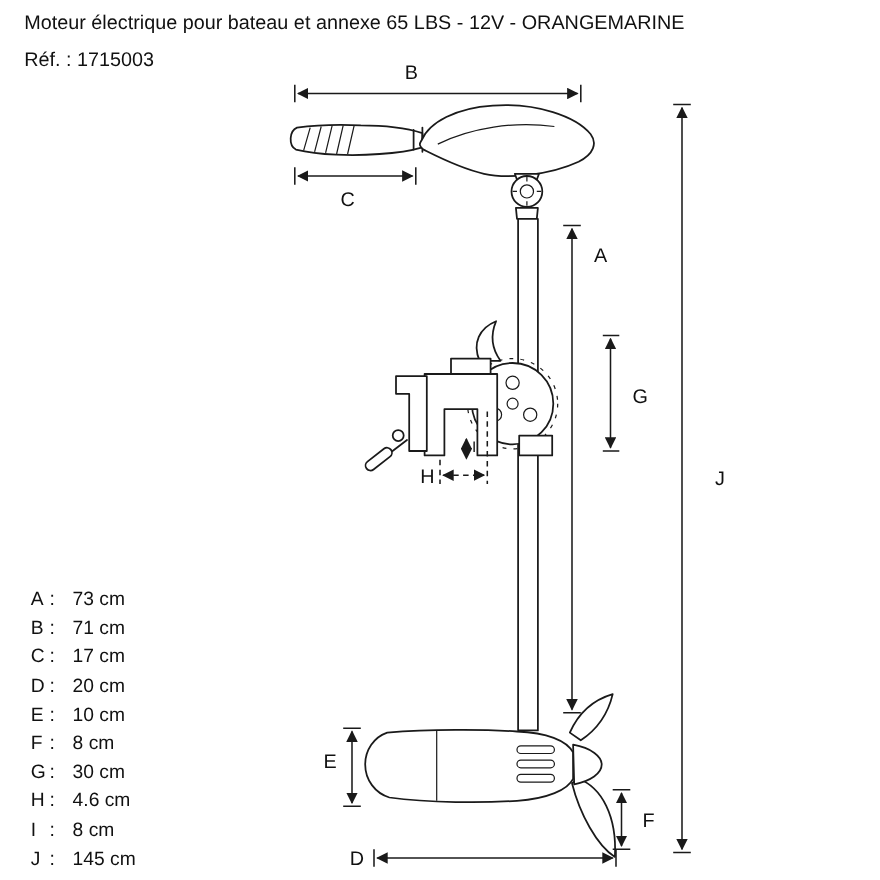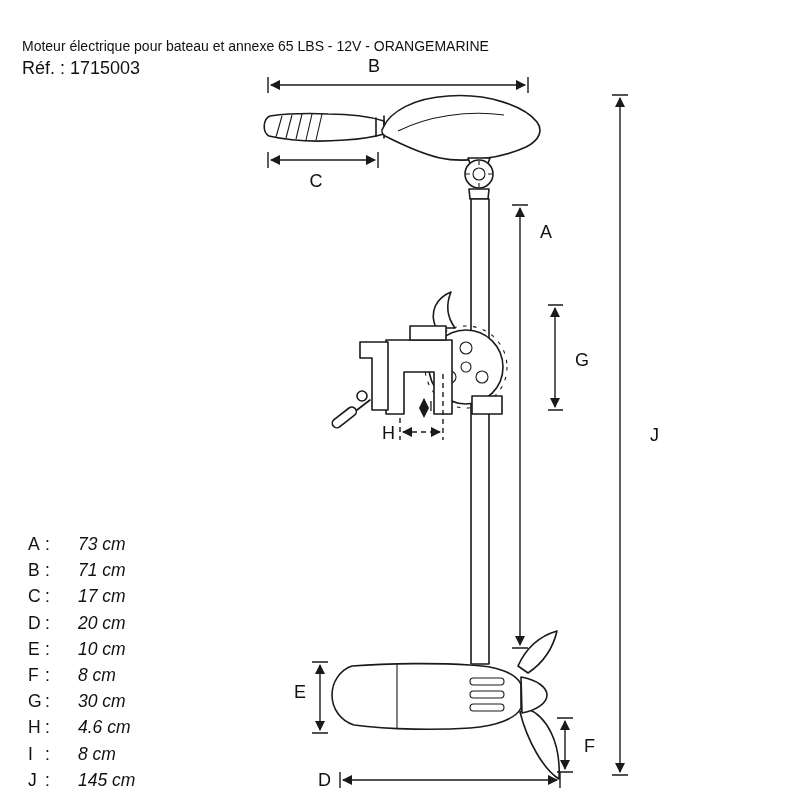--- a/index.html
+++ b/index.html
@@ -1,27 +1,27 @@
 <!DOCTYPE html>
 <html><head>
 <meta charset="utf-8">
 <style>
   html,body{margin:0;padding:0;}
   body{
     width:800px;height:800px;background:#ffffff;position:relative;
     font-family:"Liberation Sans", sans-serif;color:#111;overflow:hidden;
   }
   .header{position:absolute;left:22px;top:8px;z-index:2;}
-  .header .title{font-size:14px;line-height:1.35;margin-top:29px;}
-  .header .ref{font-size:18px;line-height:1.35;}
+  .header .title{font-size:18px;line-height:1.35;}
+  .header .ref{font-size:18px;line-height:1.35;margin-top:10px;}
   .dim-list{position:absolute;left:28px;top:534px;z-index:2;font-size:17.5px;}
   .dim-row{display:flex;align-items:baseline;height:26.2px;}
   .dim-letter{display:inline-block;width:17px;}
   .dim-sep{display:inline-block;width:13px;}
-  .dim-value{display:inline-block;margin-left:20px;font-style:italic;}
+  .dim-value{display:inline-block;margin-left:8px;}
   svg{position:absolute;left:0;top:0;z-index:1;}
   .ln{stroke:#1a1a1a;stroke-width:1.6;fill:none;stroke-linecap:round;stroke-linejoin:round;}
   .lnw{stroke:#1a1a1a;stroke-width:1.6;fill:#ffffff;stroke-linejoin:round;}
   .thin{stroke:#1a1a1a;stroke-width:1.1;fill:none;}
   .dim{stroke:#1a1a1a;stroke-width:1.4;fill:none;}
   .dimd{stroke:#1a1a1a;stroke-width:1.4;fill:none;stroke-dasharray:5 4;}
   .dlabel{font-family:"Liberation Sans",sans-serif;font-size:18px;fill:#111;}
   .dlabel-sm{font-family:"Liberation Sans",sans-serif;font-size:14px;fill:#111;}
 </style>
 </head>

